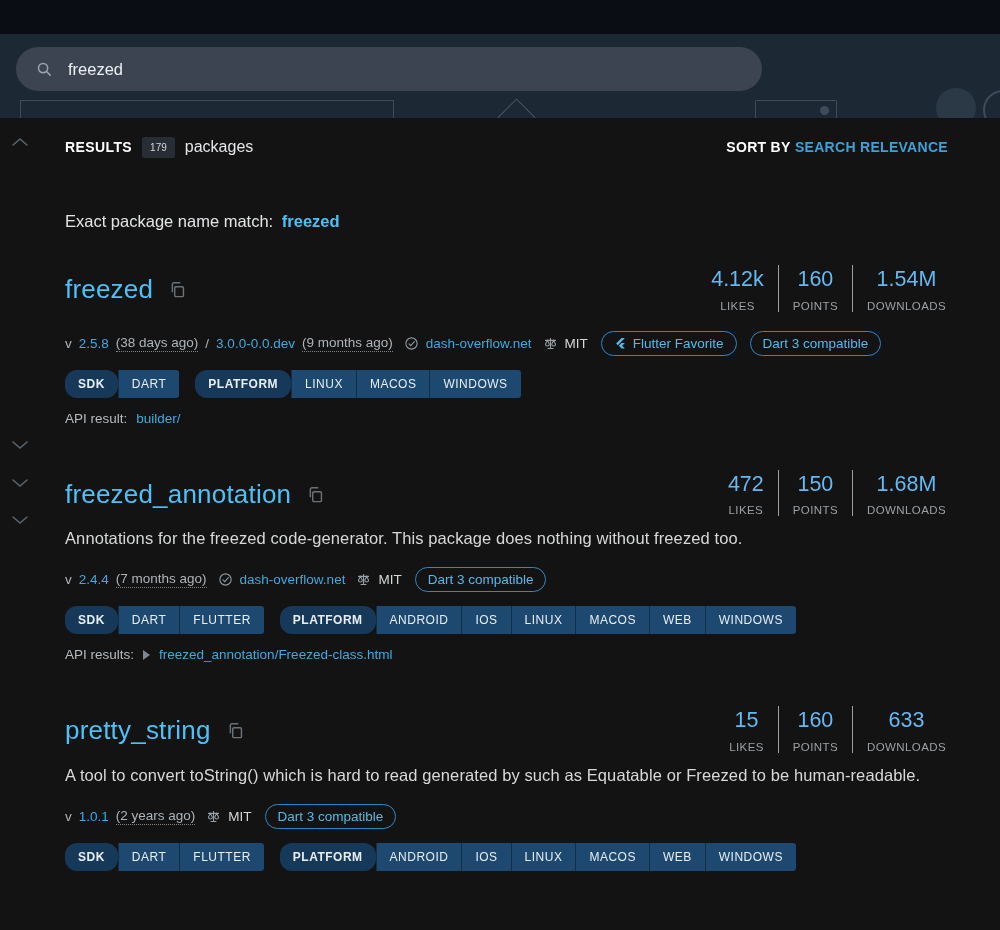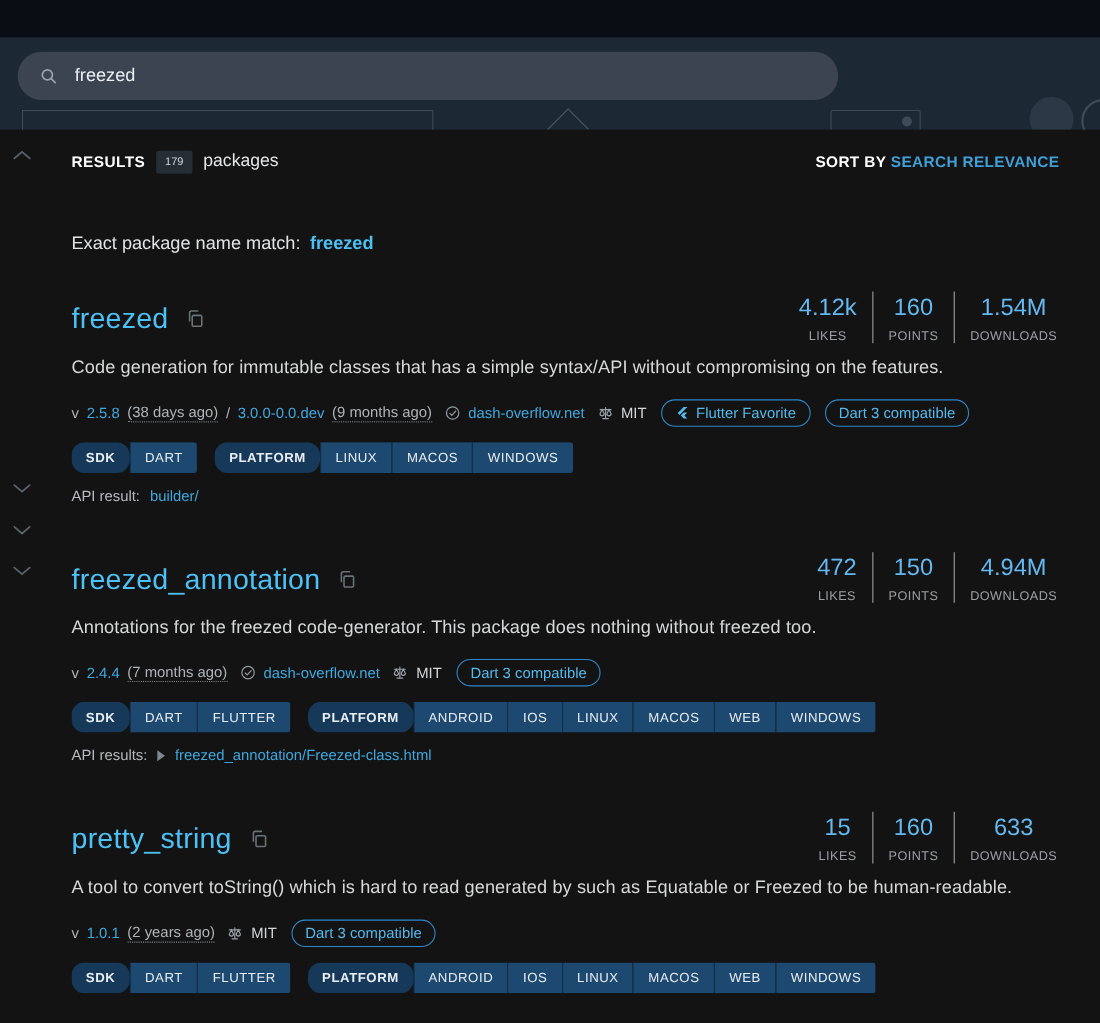--- a/index.html
+++ b/index.html
@@ -20,21 +20,21 @@
   .deco-caret{position:absolute;left:503px;top:104px;width:26px;height:26px;background:#1c2834;
     border-left:1px solid #4b5967;border-top:1px solid #4b5967;transform:rotate(45deg);}
   .deco-box-right{position:absolute;left:755px;top:100px;width:80px;height:40px;border:1px solid #3e4b59;border-radius:2px;}
   .deco-dot{position:absolute;left:820px;top:106px;width:9px;height:9px;border-radius:50%;background:#3e4b59;}
   .deco-avatar{position:absolute;left:936px;top:88px;width:40px;height:40px;border-radius:50%;background:#2b3845;}
   .deco-ring{position:absolute;left:983px;top:90px;width:36px;height:36px;border-radius:50%;border:2px solid #3e4b59;}
   
   .content{position:absolute;top:118px;left:0;width:1000px;height:812px;background:#131313;}
   .rail-chevron{position:absolute;left:11px;}
   .chev-up{top:15px;} .chev-d1{top:318px;} .chev-d2{top:356px;} .chev-d3{top:393px;}
-  .inner{padding:0 37px 0 65px;}
+  .inner{padding:0 52px 0 65px;}
   .results-bar{display:flex;justify-content:space-between;align-items:center;padding-top:15px;height:28px;}
   .rb-left{display:flex;align-items:center;gap:10px;}
   .rb-results{font-size:14px;font-weight:bold;color:#ffffff;letter-spacing:.4px;}
   .rb-count{background:#262d35;color:#d3d7da;font-size:10px;padding:5px 8px;border-radius:2px;}
   .rb-packages{font-size:16px;color:#e4e6e8;text-align:center;}
   .rb-right{font-size:14px;letter-spacing:.3px;}
   .rb-sortby{font-weight:bold;color:#ffffff;}
   .rb-sortval{color:#3fa0d8;font-weight:bold;text-decoration:none;cursor:pointer;}
   .exact-match{margin-top:51px;font-size:16.5px;color:#e2e4e6;}
   .exact-link{color:#4dc1f6;font-weight:bold;margin-left:4px;text-decoration:none;cursor:pointer;}
@@ -150,21 +150,20 @@
           <div class="metric">
               <div class="metric-num">160</div>
               <div class="metric-lbl">POINTS</div>
             </div>
           <div class="metric">
               <div class="metric-num">1.54M</div>
               <div class="metric-lbl">DOWNLOADS</div>
             </div>
         </div>
       </div>
-      <div class="pkg-desc">Code generation for immutable classes that has a simple syntax/API without compromising on the features.</div>
       <div class="pkg-meta">
         <span>v</span>
         <a class="meta-link">2.5.8</a>
         <span class="dotted">(38 days ago)</span>
         <span>/</span>
         <a class="meta-link">3.0.0-0.0.dev</a>
         <span class="dotted">(9 months ago)</span>
         <span class="meta-icon">
           <svg width="15" height="15" viewBox="0 0 24 24" fill="none" stroke="#8d979e" stroke-width="1.8" stroke-linecap="round">
               <circle cx="12" cy="12" r="9"></circle>
@@ -222,21 +221,21 @@
         <div class="metrics">
           <div class="metric">
               <div class="metric-num">472</div>
               <div class="metric-lbl">LIKES</div>
             </div>
           <div class="metric">
               <div class="metric-num">150</div>
               <div class="metric-lbl">POINTS</div>
             </div>
           <div class="metric">
-              <div class="metric-num">4.94M</div>
+              <div class="metric-num">1.68M</div>
               <div class="metric-lbl">DOWNLOADS</div>
             </div>
         </div>
       </div>
       <div class="pkg-desc">Annotations for the freezed code-generator. This package does nothing without freezed too.</div>
       <div class="pkg-meta">
         <span>v</span>
         <a class="meta-link">2.4.4</a>
         <span class="dotted">(7 months ago)</span>
         <span class="meta-icon">

